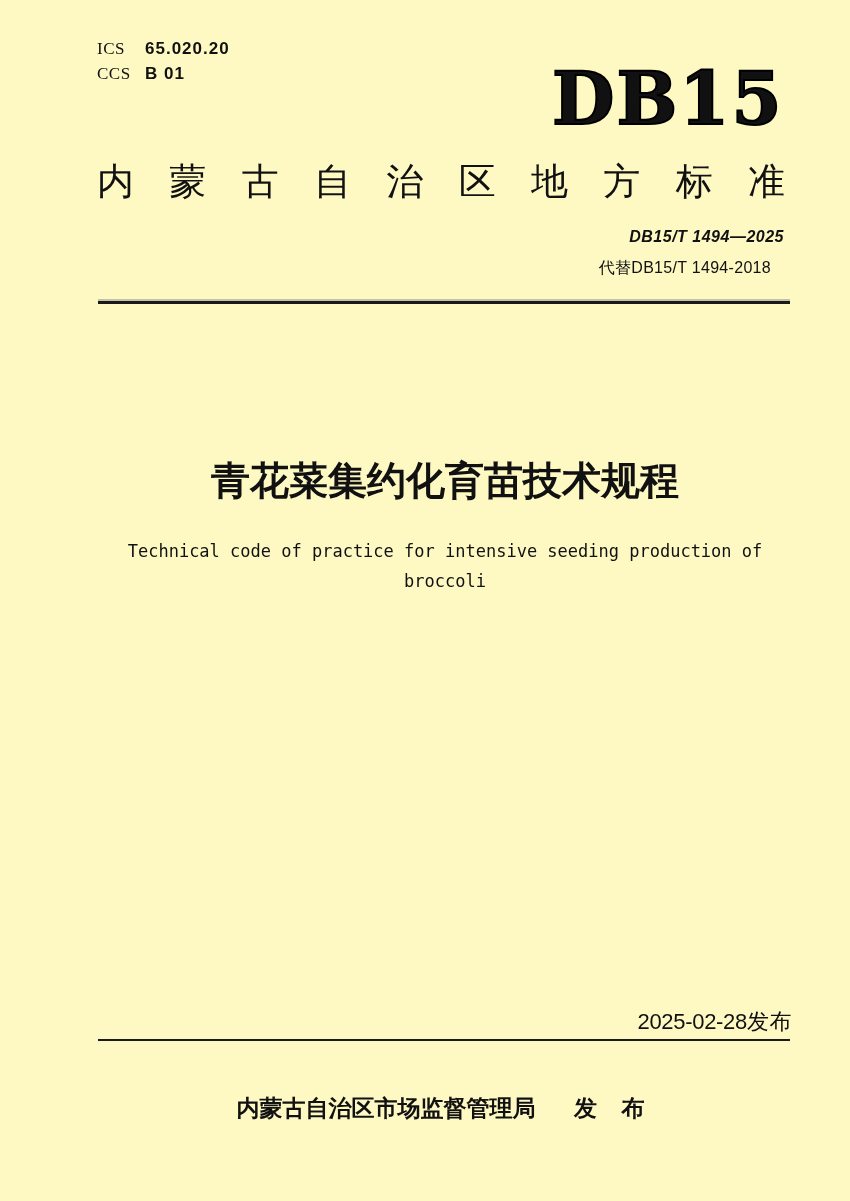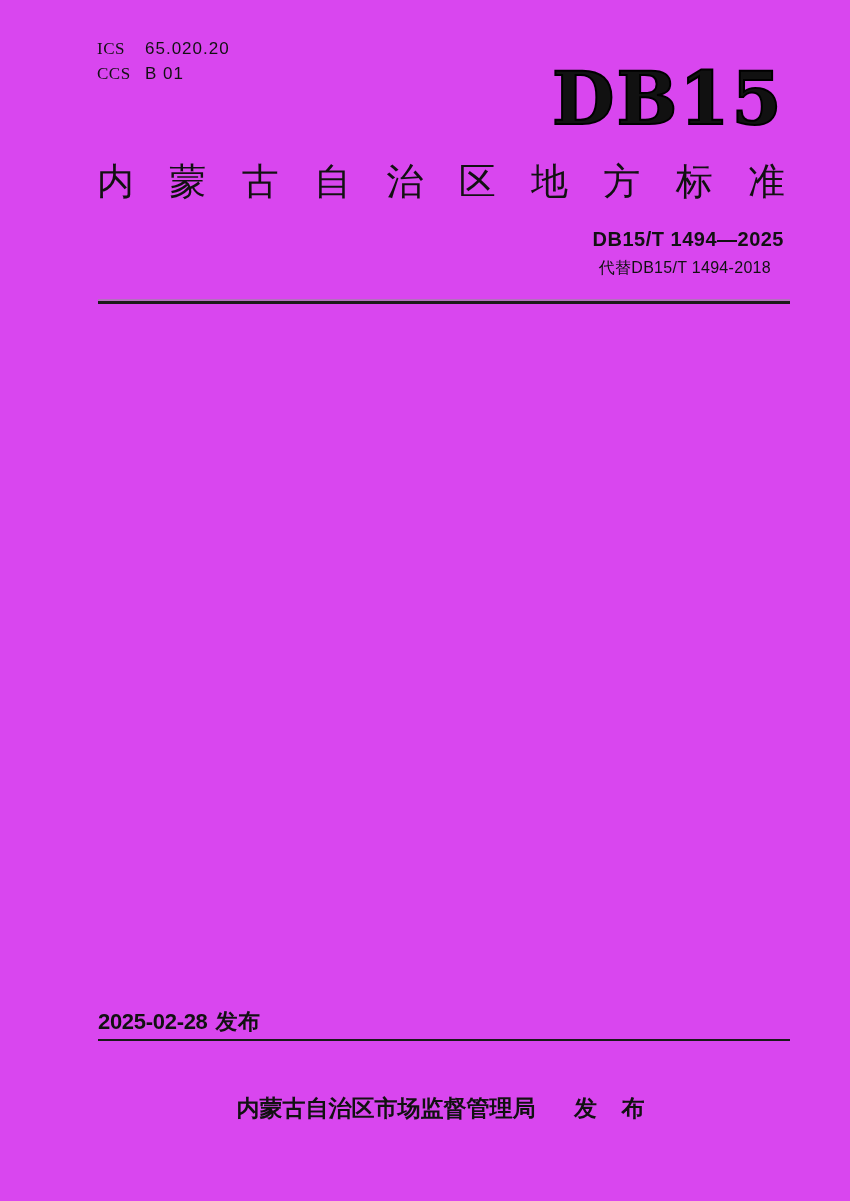--- a/index.html
+++ b/index.html
@@ -2,21 +2,21 @@
 <html><head>
 <meta charset="utf-8">
 <style>
   * { margin: 0; padding: 0; box-sizing: border-box; }
   html, body { background: #ffffff; }
   body { font-family: "Liberation Sans", sans-serif; color: #111; }
   .page {
     position: relative;
     width: 850px;
     height: 1201px;
-    background: #d946ef;
+    background: #fef9c3;
     overflow: hidden;
     margin: 0 auto;
   }
 
   
   .code-block {
     position: absolute;
     left: 97px;
     top: 36px;
     font-size: 17px;
@@ -24,21 +24,21 @@
   }
   .code-row { display: flex; align-items: baseline; }
   .code-label {
     font-family: "Liberation Serif", serif;
     font-weight: 400;
     width: 48px;
     letter-spacing: 0.5px;
   }
   .code-value {
     font-family: "Liberation Sans", sans-serif;
-    font-weight: 400;
+    font-weight: 700;
     letter-spacing: 1px;
   }
 
   
   .db-logo {
     position: absolute;
     left: 552px;
     top: 68px;
     font-family: "DejaVu Serif", serif;
     font-size: 72px;
@@ -59,24 +59,25 @@
     font-size: 37px;
     line-height: 38px;
     font-weight: 500;
   }
 
   
   .standard-number {
     position: absolute;
     right: 66px;
     top: 228px;
-    font-size: 20px;
+    font-size: 16px;
     font-weight: 700;
     letter-spacing: 0.5px;
     text-align: right;
+    font-style: italic;
   }
   .replaces-note {
     position: absolute;
     right: 79px;
     top: 258px;
     font-size: 16px;
     font-weight: 500;
     letter-spacing: 0.3px;
     text-align: center;
   }
@@ -116,29 +117,28 @@
     letter-spacing: 0;
   }
 
   
   .dates-row {
     position: absolute;
     left: 98px;
     right: 58px;
     top: 1008px;
     display: flex;
-    justify-content: center;
+    justify-content: flex-end;
     font-size: 22px;
     line-height: 28px;
-    font-weight: 700;
+    font-weight: 400;
     letter-spacing: -0.3px;
-    flex-direction: column;
   }
   .date-group { display: flex; align-items: baseline; }
-  .date-word { margin-left: 8px; letter-spacing: 0.5px; }
+  .date-word { letter-spacing: 0.5px; }
 
   
   .publisher-row {
     top: 1094px;
     font-size: 23px;
     line-height: 28px;
     font-weight: 700;
   }
   .publish-label { margin-left: 32px; letter-spacing: 9px; }
 </style>
@@ -171,22 +171,25 @@
       <span>方</span>
       <span>标</span>
       <span>准</span>
     </div>
 
   <div class="standard-number">DB15/T 1494—2025</div>
   <div class="replaces-note">代替DB15/T 1494-2018</div>
 
   <div class="rule rule-top"></div>
 
+  <div class="content-center title-cn">青花菜集约化育苗技术规程</div>
 
   <div class="content-center title-en">
+    <div>Technical code of practice for intensive seeding production of</div>
+    <div>broccoli</div>
   </div>
 
   <div class="dates-row">
     <div class="date-group">
       <span>2025-02-28</span>
       <span class="date-word">发布</span>
     </div>
   </div>
 
   <div class="rule rule-bottom"></div>

